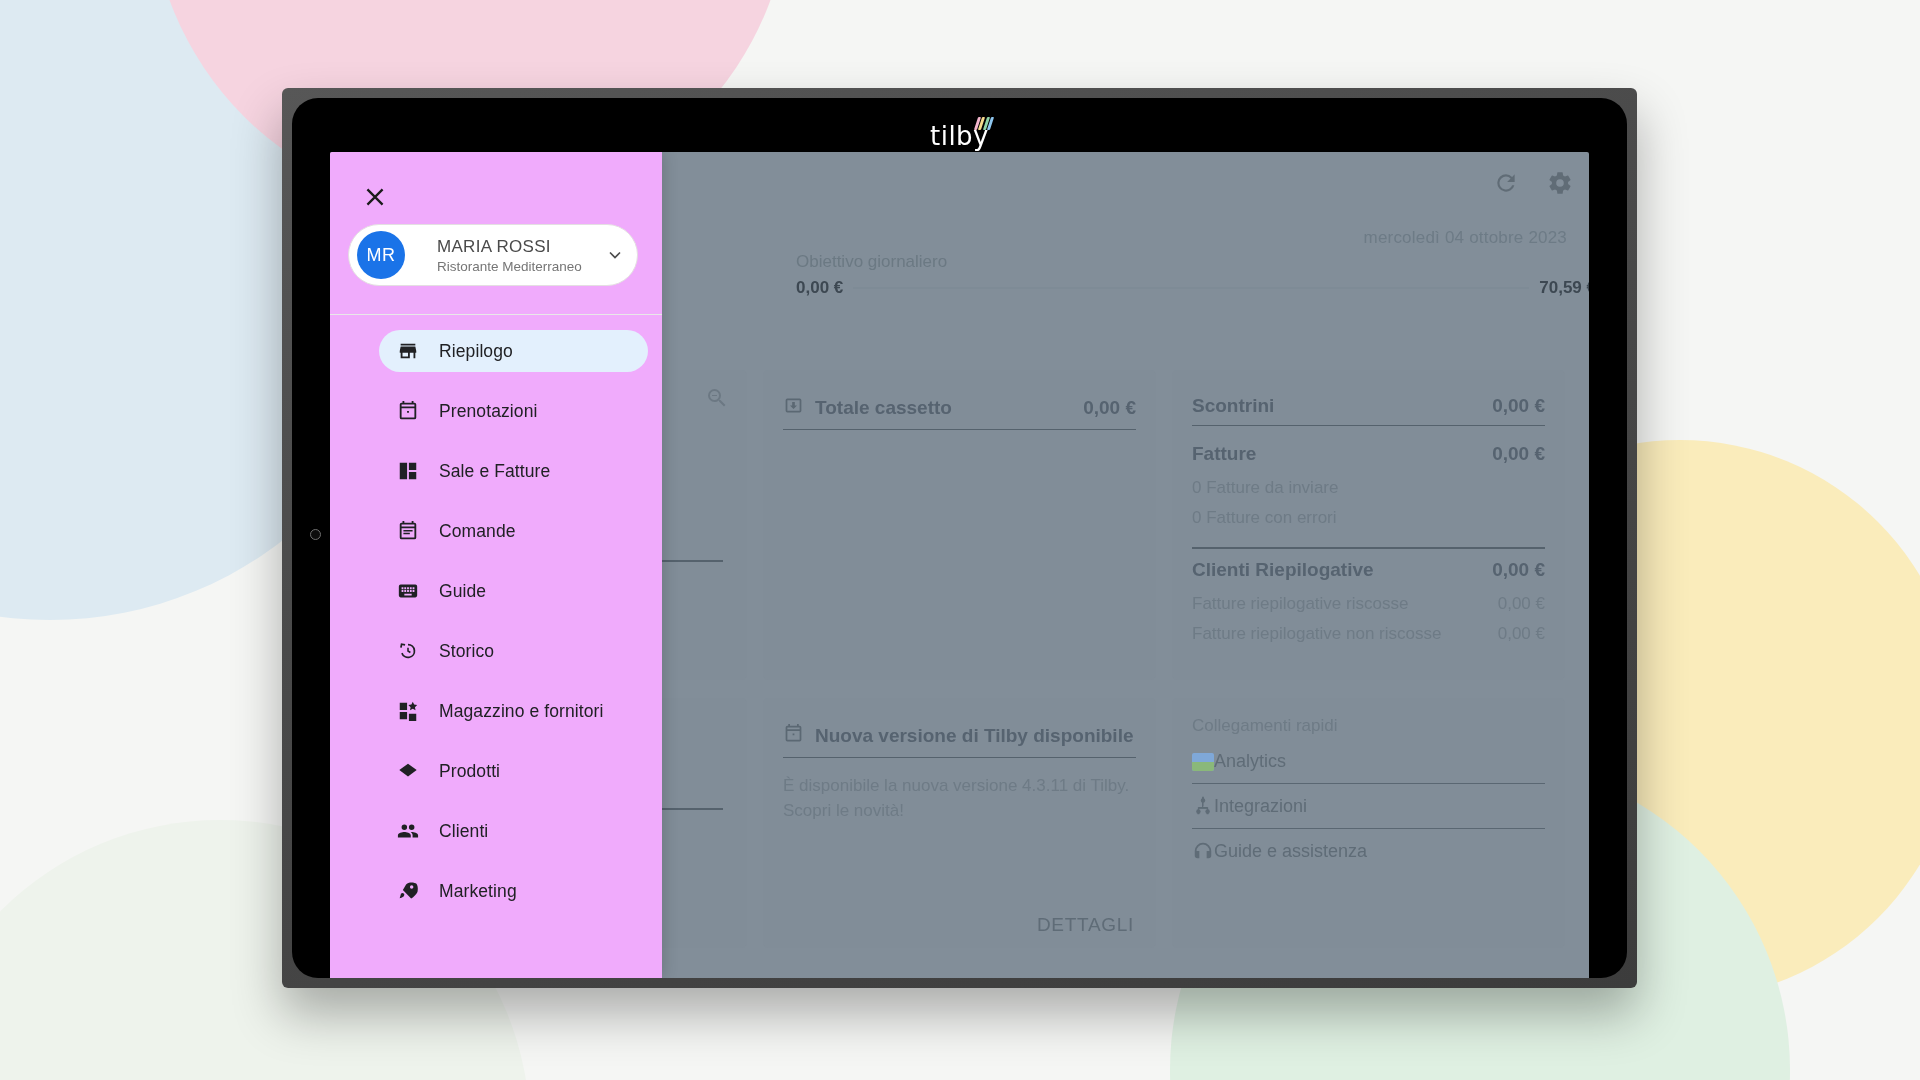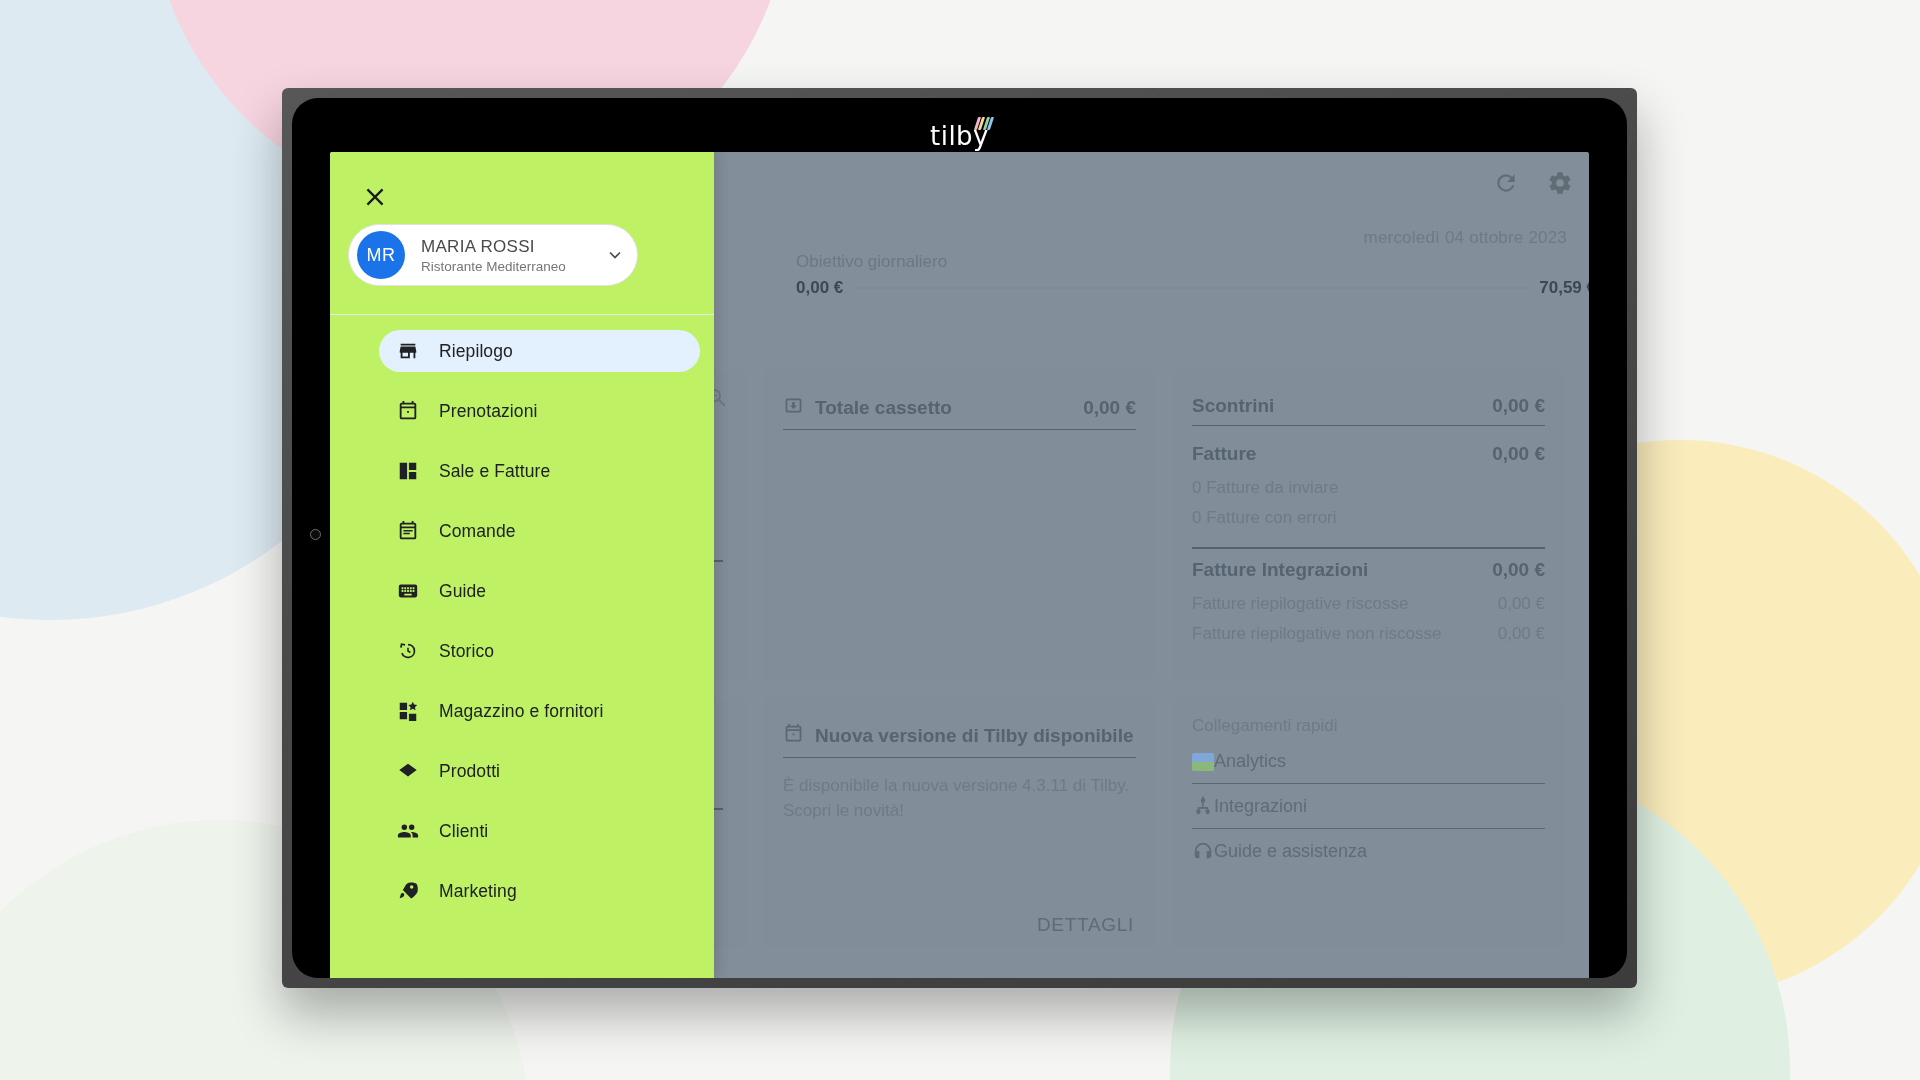--- a/index.html
+++ b/index.html
@@ -136,39 +136,39 @@
     display:flex;align-items:center;padding:11px 0;font-size:18px;color:#5f6c77;
     border-bottom:1.5px solid #5a6772;
   }
   .ql-item:last-child{border-bottom:none;}
   .ql-item .gi{width:22px;height:22px;display:block;}
   .analytics-ic{width:22px;height:18px;border-radius:2px;overflow:hidden;position:relative;background:#7fa8d8;}
   .analytics-ic .g{position:absolute;left:0;bottom:0;width:100%;height:45%;background:#8ab87a;}
 
   
   .drawer{
-    position:absolute;left:0;top:0;width:384px;bottom:0;background:#bef264;z-index:20;
+    position:absolute;left:0;top:0;width:332px;bottom:0;background:#f0abfc;z-index:20;
     box-shadow:2px 0 14px rgba(0,0,0,.16);
   }
   .drawer-close{
     position:absolute;left:32px;top:32px;width:26px;height:26px;cursor:pointer;
   }
   .drawer-close svg{width:26px;height:26px;stroke:#1b1b1b;stroke-width:2.1;fill:none;}
 
   .acct{
     position:absolute;left:18px;top:72px;width:290px;height:62px;
     border:1.5px solid #e4dfe2;border-radius:34px;box-sizing:border-box;
     display:flex;align-items:center;padding:0 8px;background:#fff;cursor:pointer;
   }
   .avatar{
     width:48px;height:48px;border-radius:50%;background:#1a73e8;color:#fff;
     display:flex;align-items:center;justify-content:center;font-size:18px;letter-spacing:.5px;
     flex:0 0 48px;
   }
-  .acct-txt{margin-left:16px;flex:1;min-width:0;}
+  .acct-txt{margin-left:32px;flex:1;min-width:0;}
   .acct-name{font-size:17px;color:#4a4a4a;letter-spacing:.3px;white-space:nowrap;}
   .acct-sub{font-size:13.5px;color:#757575;margin-top:2px;white-space:nowrap;}
   .chev{width:20px;height:20px;flex:0 0 20px;margin-right:4px;}
   .chev svg{width:20px;height:20px;stroke:#4b4b4b;stroke-width:2;fill:none;}
 
   .acct-sep{position:absolute;left:0;right:0;top:162px;height:1px;background:#e8e8e8;}
 
   .navlist{position:absolute;left:0;right:0;top:178px;bottom:0;overflow:hidden;padding-left:35px;}
   .navitem{
     display:flex;align-items:center;gap:20px;height:42px;margin:0 14px 18px;
@@ -272,21 +272,21 @@
             <span>0,00 €</span>
           </div>
           <div class="sub-row">
             <span>0 Fatture da inviare</span>
           </div>
           <div class="sub-row">
             <span>0 Fatture con errori</span>
           </div>
           <div class="divider"></div>
           <div class="card-row">
-            <span>Fatture Integrazioni</span>
+            <span>Clienti Riepilogative</span>
             <span>0,00 €</span>
           </div>
           <div class="sub-row">
             <span>Fatture riepilogative riscosse</span>
             <span>0,00 €</span>
           </div>
           <div class="sub-row">
             <span>Fatture riepilogative non riscosse</span>
             <span>0,00 €</span>
           </div>

